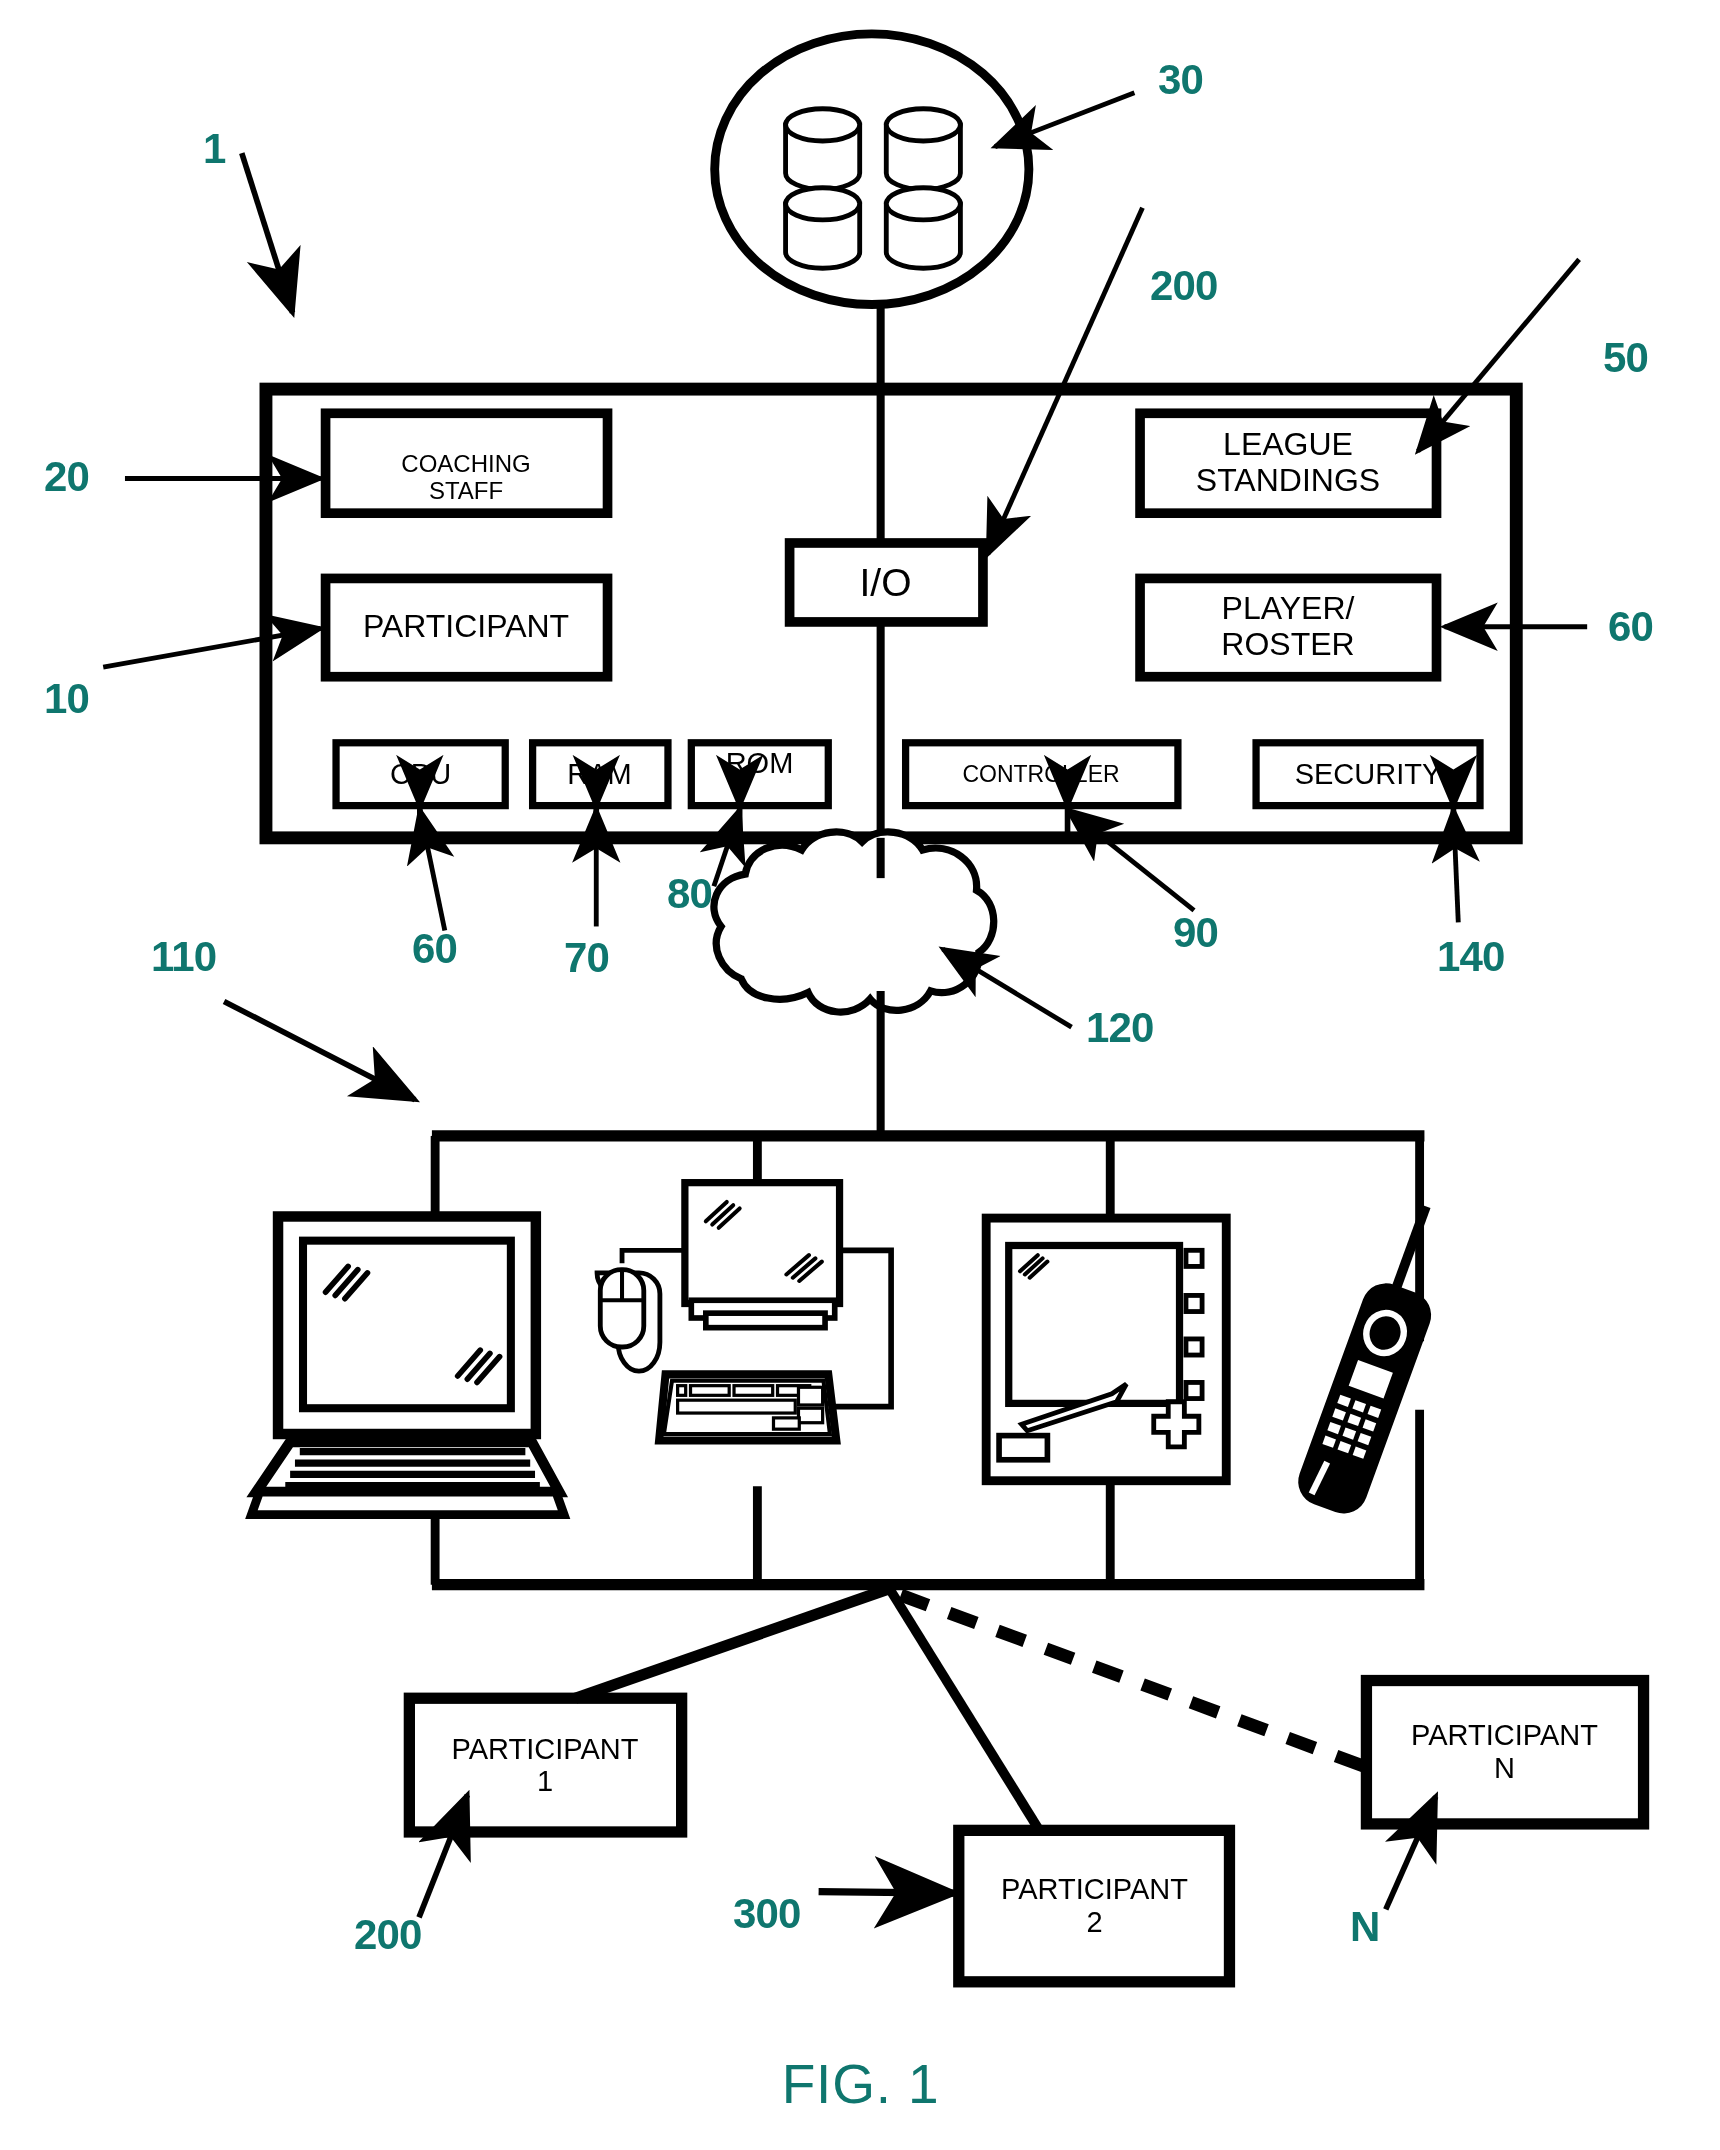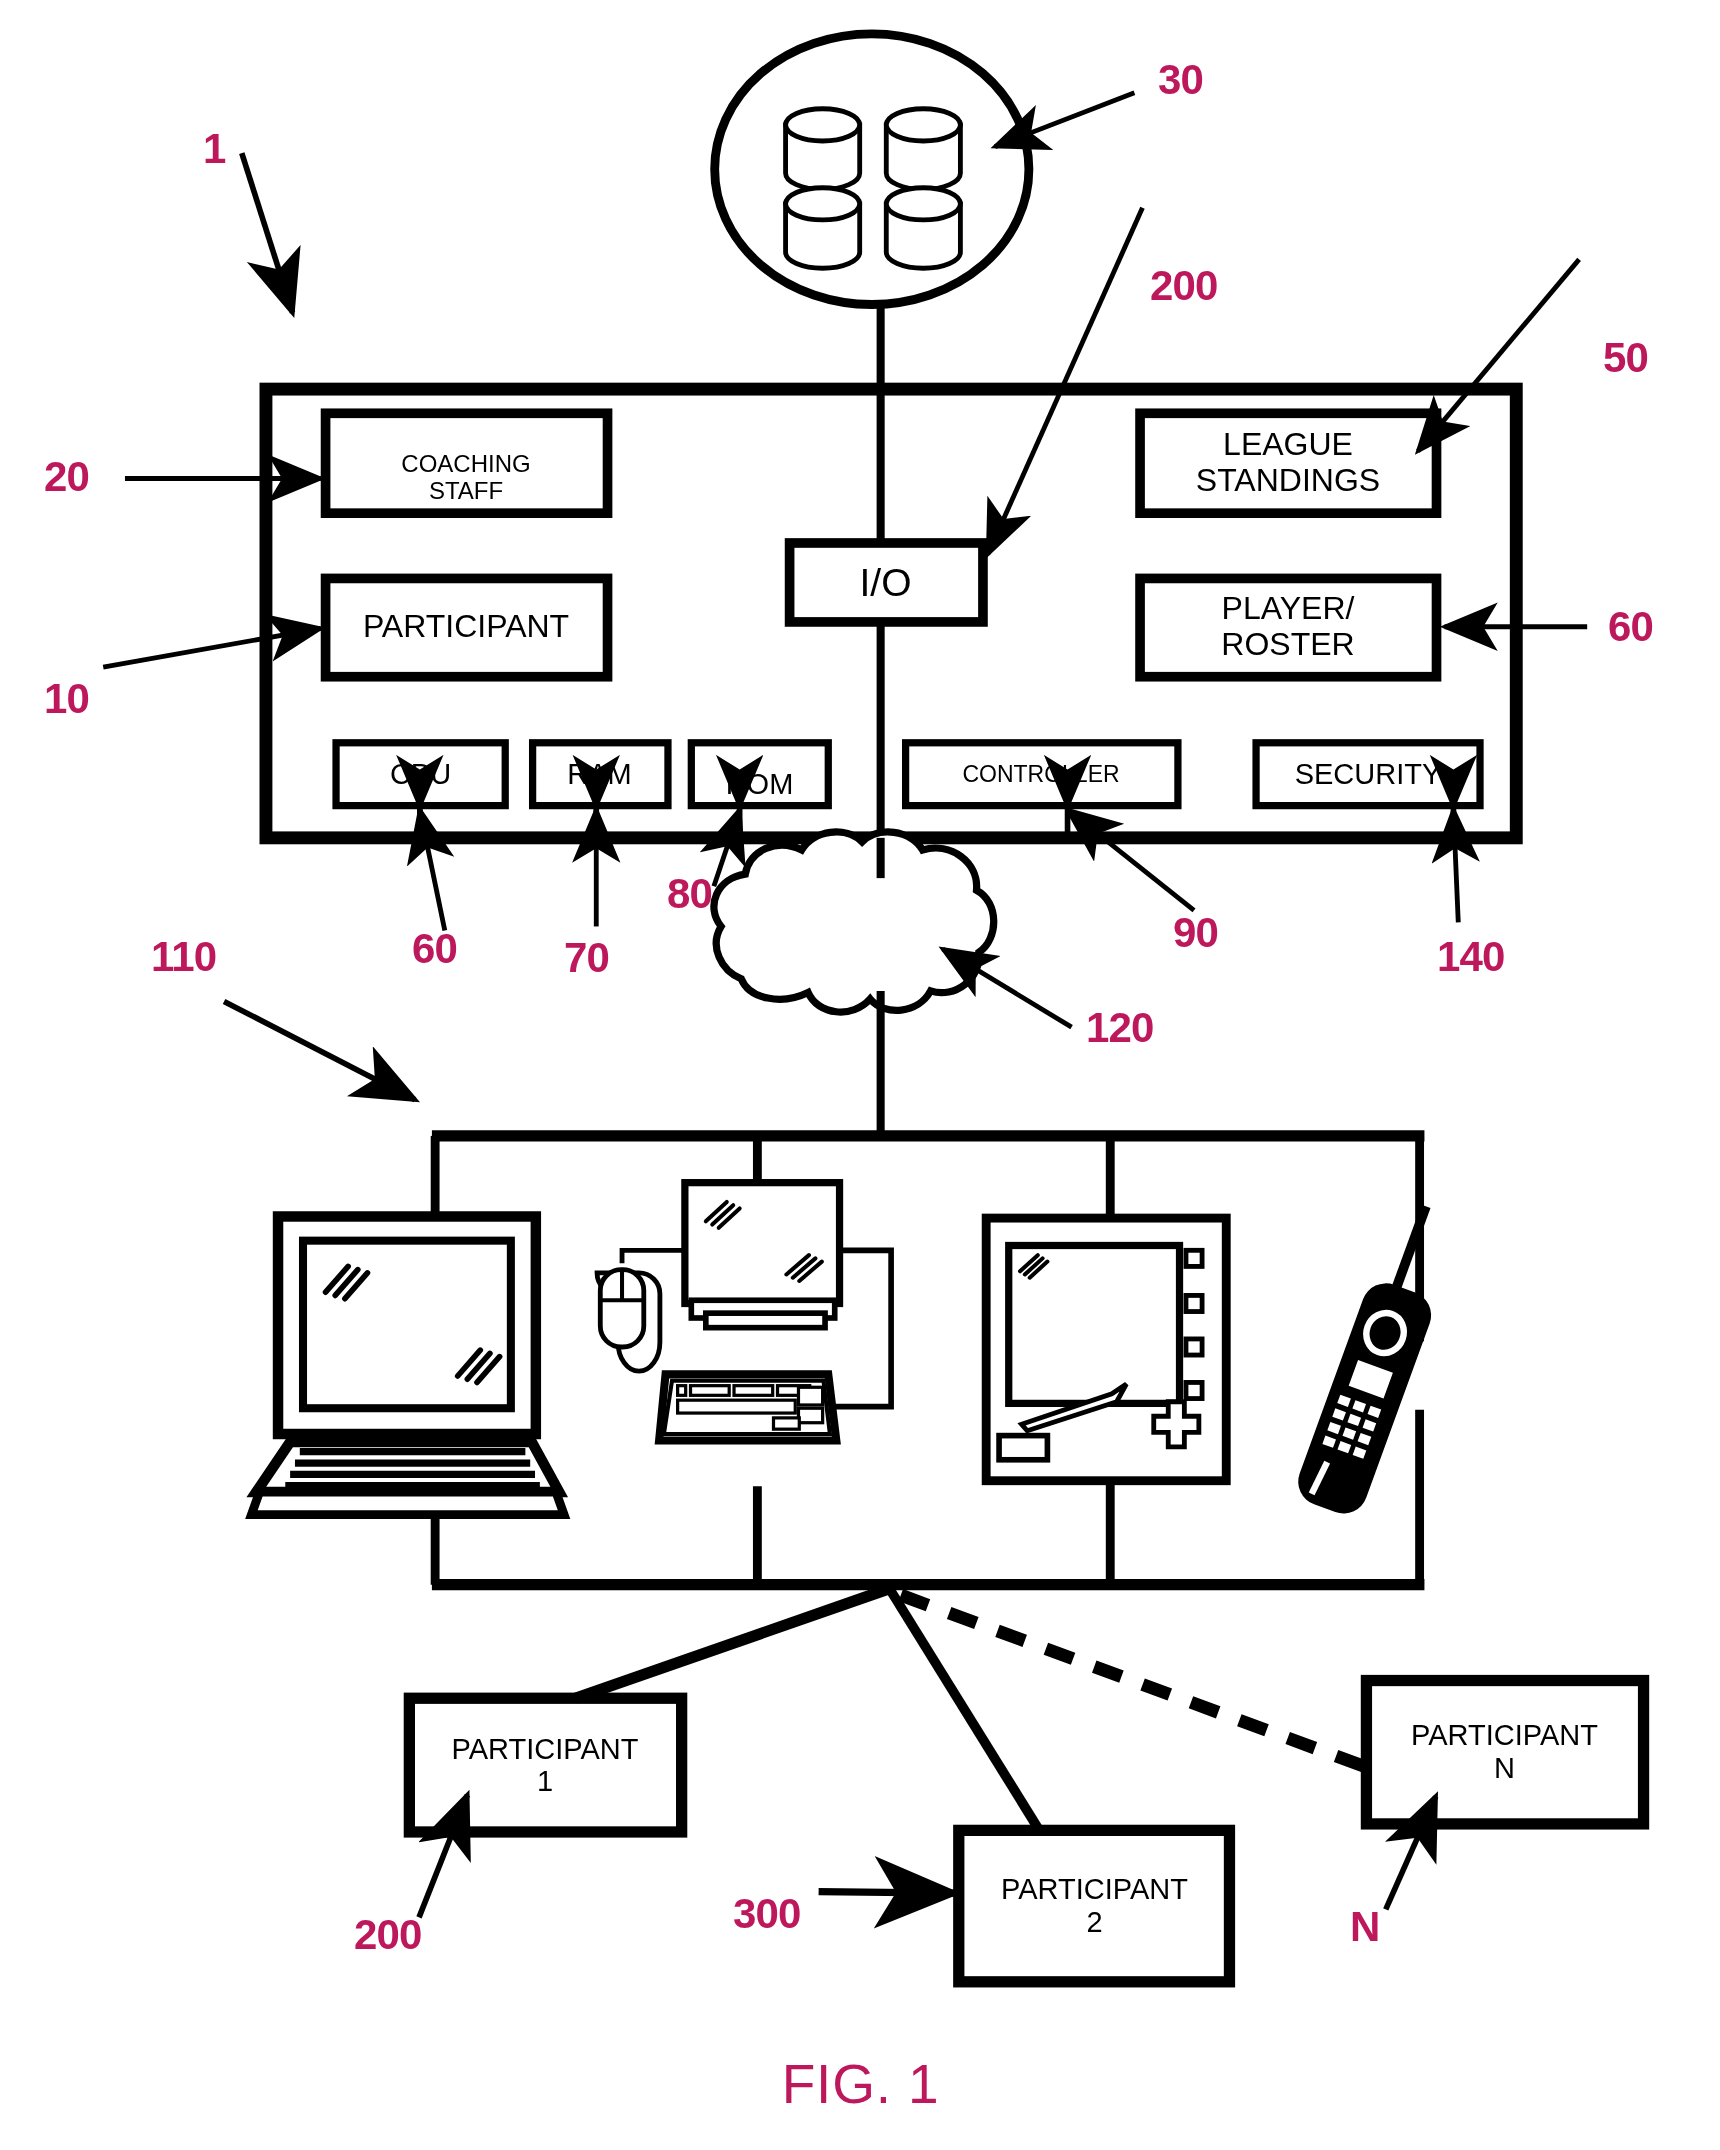--- a/index.html
+++ b/index.html
@@ -1,19 +1,19 @@
 <!DOCTYPE html>
 <html style="font-size:13px"><head>
 <meta charset="utf-8">
 <style>
   html,body{margin:0;padding:0;background:#ffffff;}
   body{width:1721px;height:2151px;position:relative;overflow:hidden;
        font-family:"Liberation Sans","DejaVu Sans",sans-serif;color:#000;}
   #fig{position:absolute;left:0;top:0;width:1721px;height:2151px;}
-  .lbl{position:absolute;font-weight:bold;color:#be185d;white-space:nowrap;}
+  .lbl{position:absolute;font-weight:bold;color:#0f766e;white-space:nowrap;}
   .boxtext{position:absolute;display:flex;align-items:center;justify-content:center;
            text-align:center;line-height:1.12;white-space:pre-line;font-weight:normal;}
   .refnum{font-size:42px;font-weight:bold;letter-spacing:-0.8px;}
   .figcap{font-size:55px;font-weight:normal;letter-spacing:0.8px;}
 </style>
 </head>
 <body>
 
 <svg id="fig" viewBox="0 0 2136 2670" xmlns="http://www.w3.org/2000/svg">
   <defs>
@@ -251,21 +251,21 @@
 STAFF</div>
 <div class="boxtext" style="left:325px;top:578px;width:282px;height:98px;font-size:32px;">PARTICIPANT</div>
 <div class="boxtext" style="left:789px;top:543px;width:193px;height:79px;font-size:39px;">I/O</div>
 <div class="boxtext" style="left:1140px;top:413px;width:296px;height:100px;font-size:32px;">LEAGUE
 STANDINGS</div>
 <div class="boxtext" style="left:1140px;top:578px;width:296px;height:98px;font-size:32px;">PLAYER/
 ROSTER</div>
 
 <div class="boxtext" style="left:336px;top:743px;width:169px;height:63px;font-size:29px;">CPU</div>
 <div class="boxtext" style="left:532px;top:743px;width:135px;height:63px;font-size:29px;">RAM</div>
-<div class="boxtext" style="left:691px;top:753px;width:137px;height:63px;font-size:29px;">ROM</div>
+<div class="boxtext" style="left:691px;top:732px;width:137px;height:63px;font-size:29px;">ROM</div>
 <div class="boxtext" style="left:905px;top:743px;width:272px;height:63px;font-size:23px;">CONTROLLER</div>
 <div class="boxtext" style="left:1256px;top:743px;width:224px;height:63px;font-size:29px;">SECURITY</div>
 
 <div class="boxtext" style="left:409px;top:1698px;width:272px;height:134px;font-size:29px;">PARTICIPANT
 1</div>
 <div class="boxtext" style="left:959px;top:1830px;width:271px;height:151px;font-size:29px;">PARTICIPANT
 2</div>
 <div class="boxtext" style="left:1366px;top:1680px;width:277px;height:143px;font-size:29px;">PARTICIPANT
 N</div>
 

